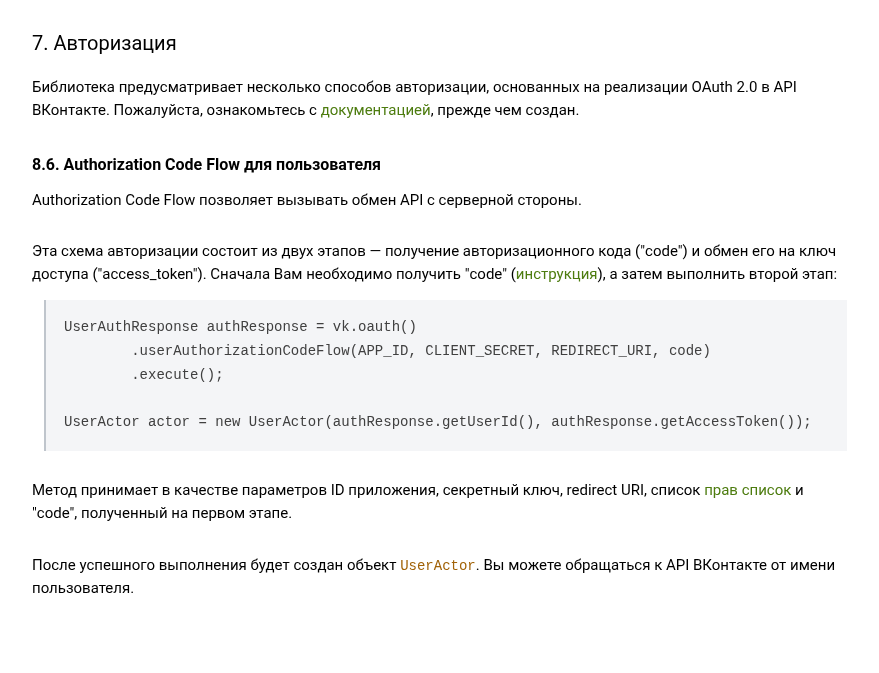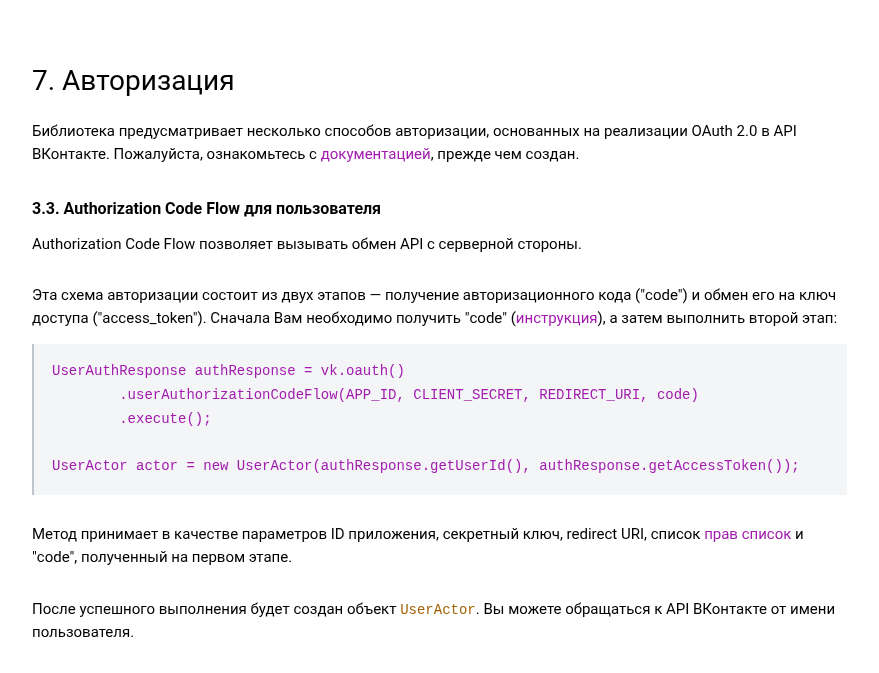--- a/index.html
+++ b/index.html
@@ -10,74 +10,73 @@
     body {
       font-family: -apple-system, BlinkMacSystemFont, "Segoe UI", Roboto, Helvetica, Arial, sans-serif;
       background: #ffffff;
       color: #000000;
       padding: 28px 32px;
       width: 879px;
       font-size: 15px;
       line-height: 1.5;
     }
     h2.section-heading {
-      font-size: 28px;
+      font-size: 20px;
       font-weight: 400;
       color: #000000;
       margin-bottom: 18px;
-      margin-top: 32px;
     }
     h3.subsection-heading {
       font-size: 16px;
       font-weight: 700;
       color: #000000;
       margin-top: 30px;
       margin-bottom: 12px;
     }
     p.body-text {
       font-size: 15px;
       color: #000000;
       margin-bottom: 14px;
       line-height: 1.55;
     }
     p.body-text.spaced {
       margin-top: 28px;
     }
     a.doc-link {
-      color: #a21caf;
+      color: #4d7c0f;
       text-decoration: none;
     }
     pre.code-block {
       background: #f4f5f7;
       border-left: 2px solid #bfc5cc;
       padding: 16px 18px;
-      margin: 10px 0 10px 0;
+      margin: 10px 0 10px 12px;
       font-family: "SFMono-Regular", Consolas, "Liberation Mono", Menlo, monospace;
       font-size: 14px;
-      color: #a21caf;
+      color: #404040;
       white-space: pre;
       overflow-x: auto;
       line-height: 1.7;
     }
     code.inline-code {
       font-family: "SFMono-Regular", Consolas, "Liberation Mono", Menlo, monospace;
       font-size: 14px;
       color: #a16207;
     }
   </style>
 </head>
 <body>
 
 <h2 class="section-heading">7. Авторизация</h2>
 
 <p class="body-text">
   <span>Библиотека предусматривает несколько способов авторизации, основанных на реализации OAuth 2.0 в API ВКонтакте. Пожалуйста, ознакомьтесь с </span><a class="doc-link" href="#">документацией</a><span>, прежде чем создан.</span>
 </p>
 
-<h3 class="subsection-heading">3.3. Authorization Code Flow для пользователя</h3>
+<h3 class="subsection-heading">8.6. Authorization Code Flow для пользователя</h3>
 
 <p class="body-text">Authorization Code Flow позволяет вызывать обмен API с серверной стороны.</p>
 
 <p class="body-text spaced">
   <span>Эта схема авторизации состоит из двух этапов — получение авторизационного кода ("code") и обмен его на ключ доступа ("access_token"). Сначала Вам необходимо получить "code" (</span><a class="doc-link" href="#">инструкция</a><span>), а затем выполнить второй этап:</span>
 </p>
 
 <pre class="code-block">UserAuthResponse authResponse = vk.oauth()
         .userAuthorizationCodeFlow(APP_ID, CLIENT_SECRET, REDIRECT_URI, code)
         .execute();

